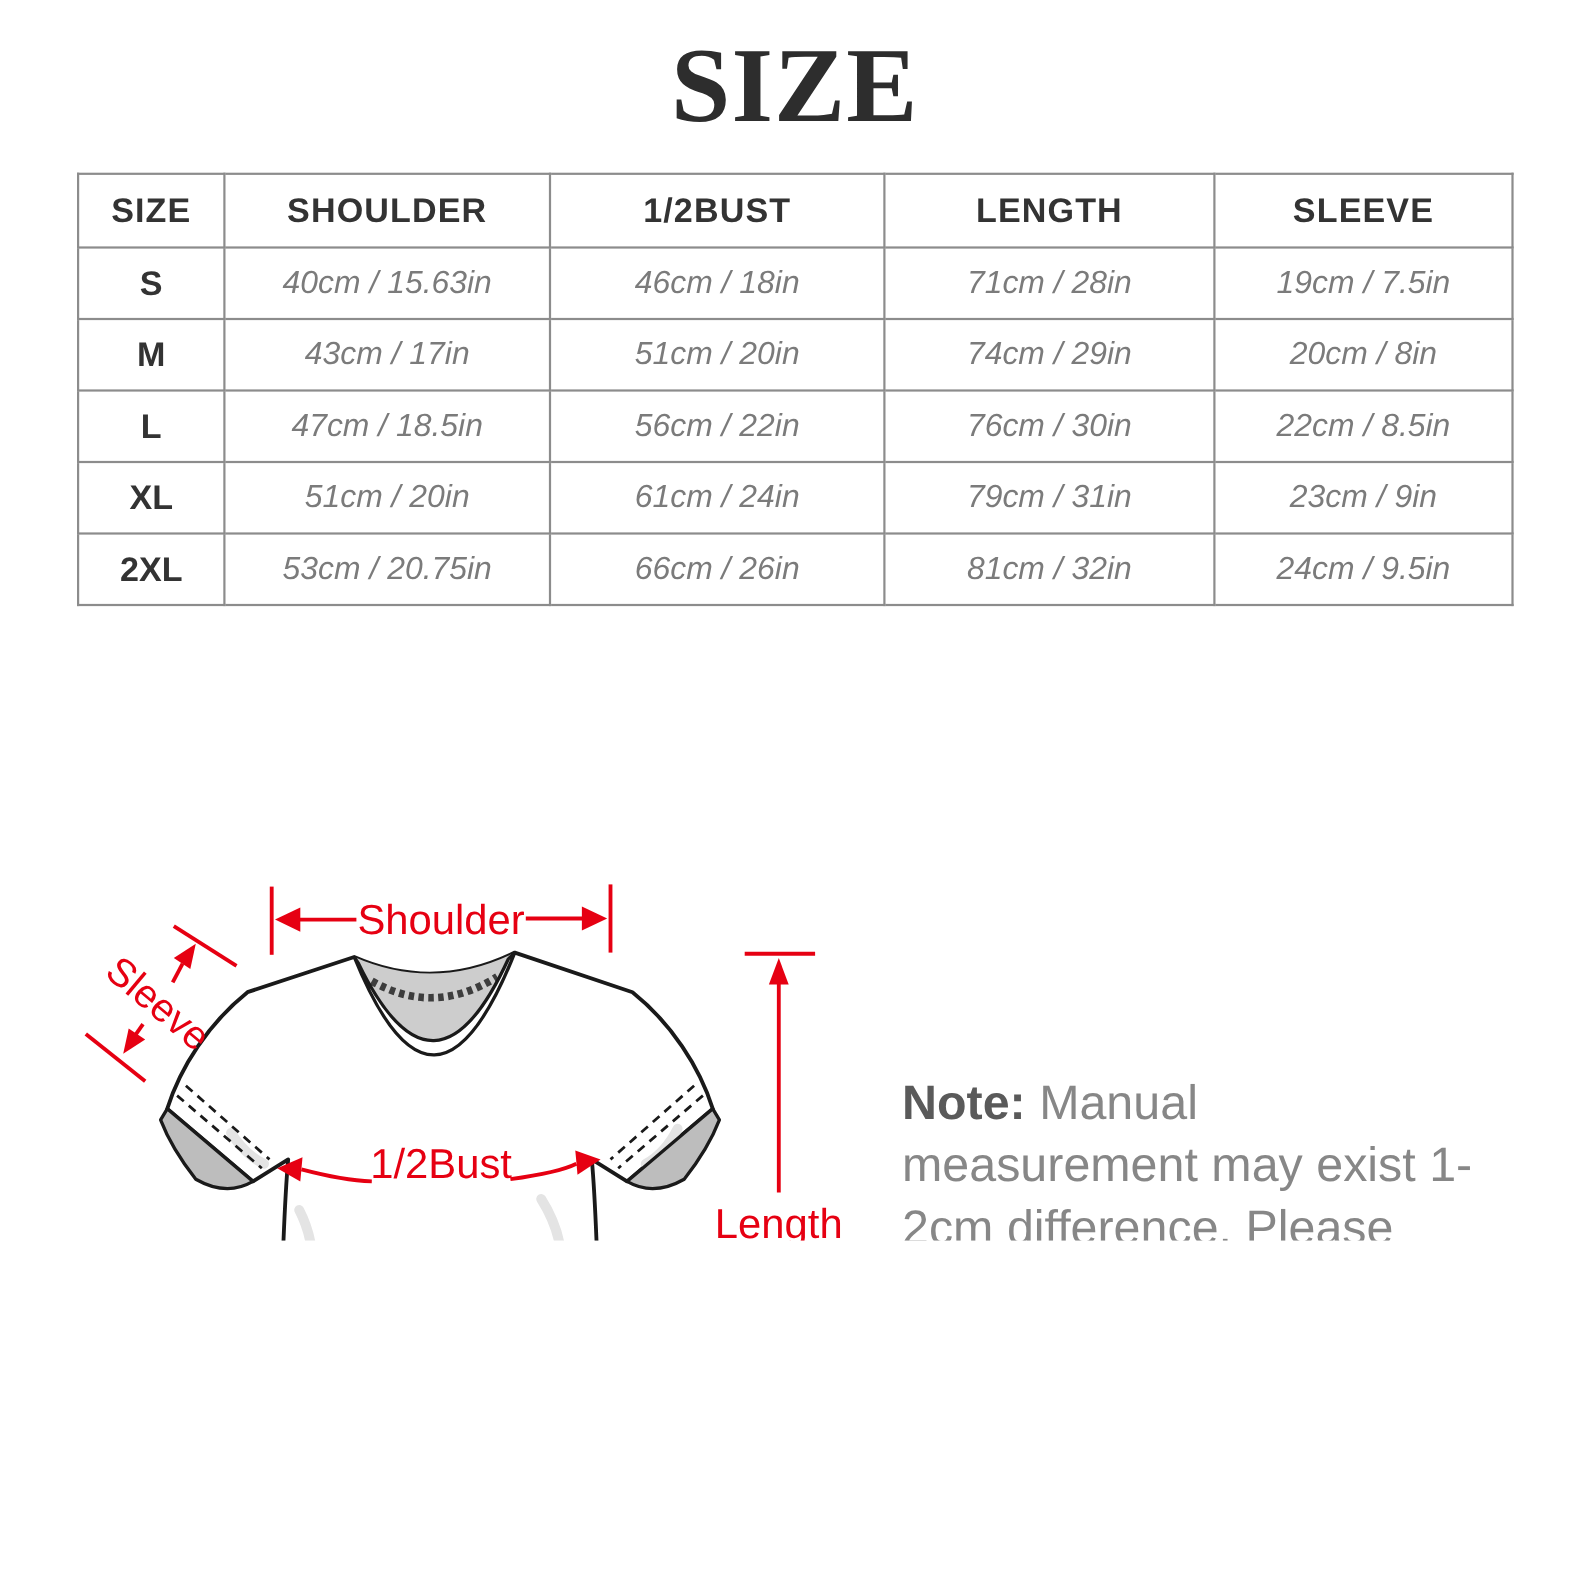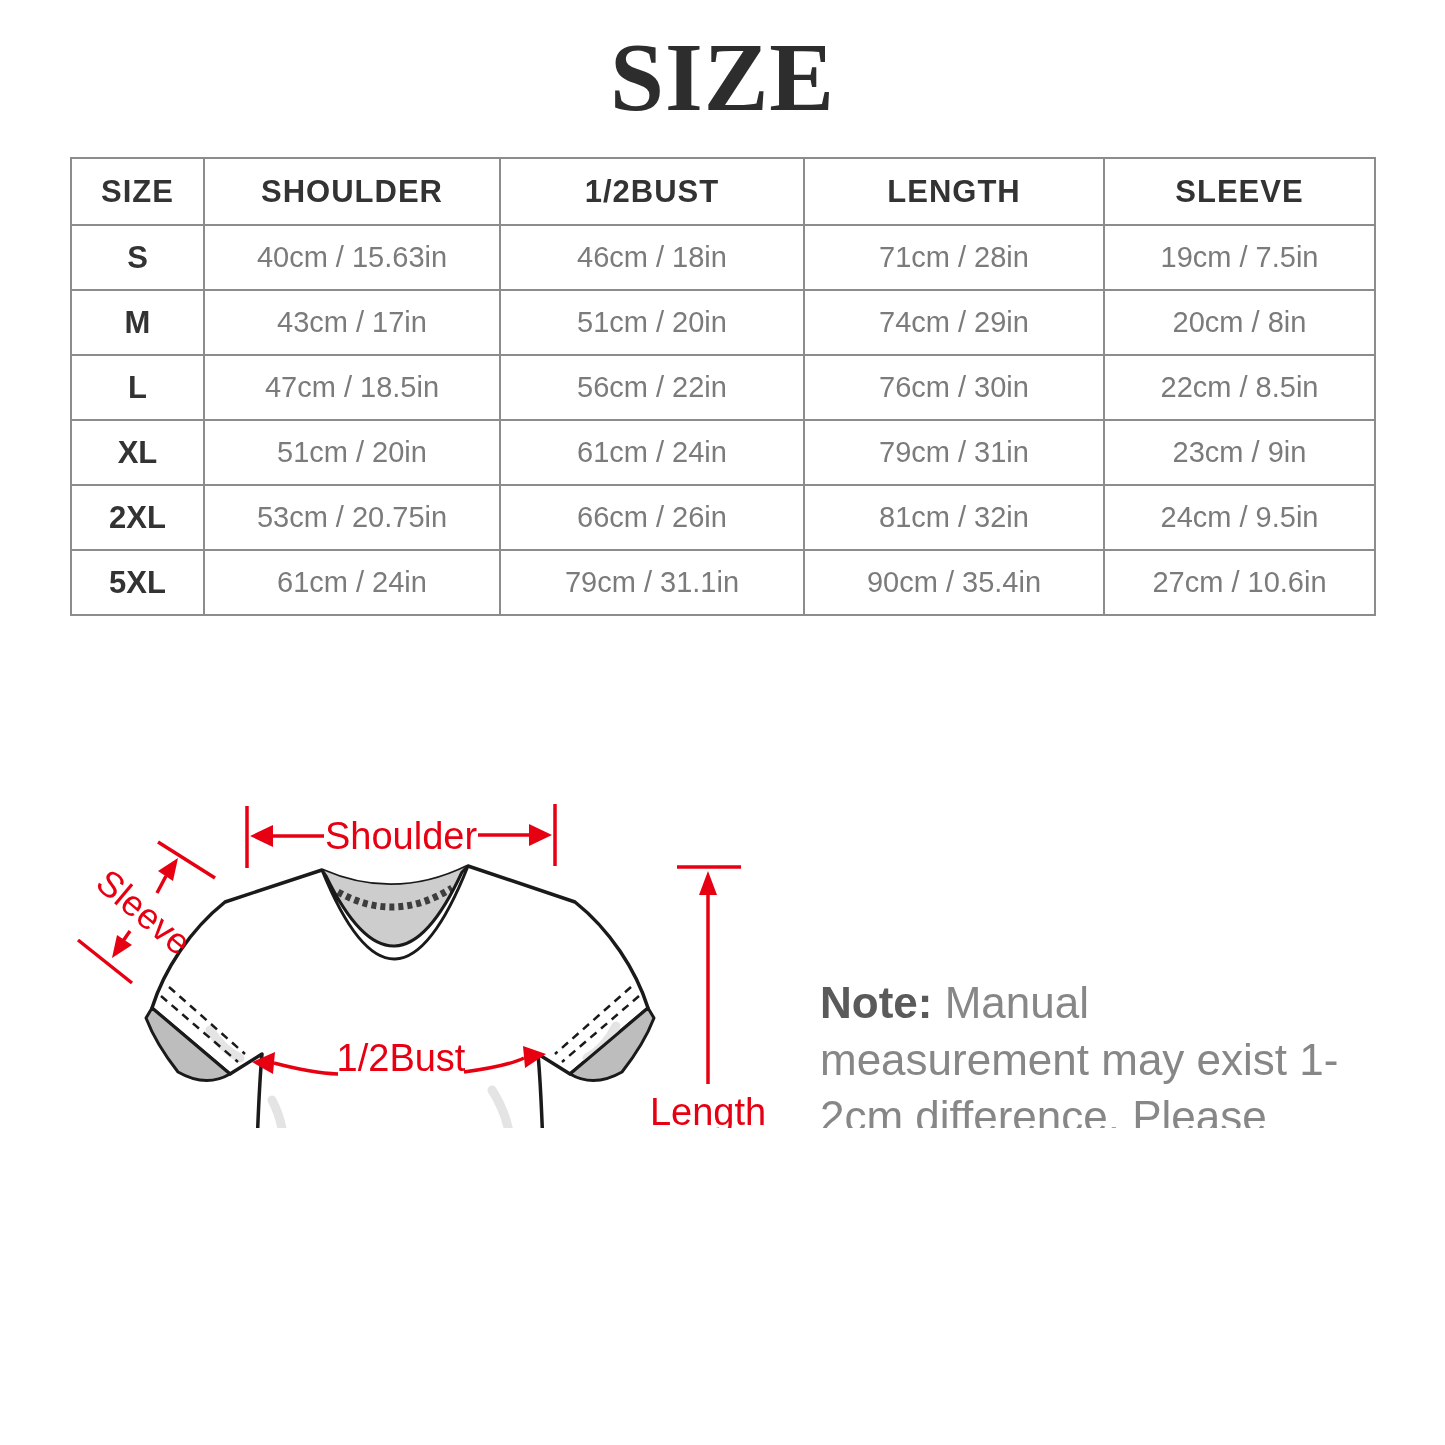--- a/index.html
+++ b/index.html
@@ -15,21 +15,21 @@
   table.size-table {
     position:absolute; left:70px; top:157px; width:1304px;
     border-collapse:collapse; table-layout:fixed;
   }
   .size-table th, .size-table td {
     border:2px solid var(--grid); text-align:center; vertical-align:middle; padding:0;
     overflow:hidden; white-space:nowrap;
   }
   .size-table thead th { height:65px; font-size:31px; color:#333333; letter-spacing:1px; }
   .size-table tbody th { height:63px; font-size:31px; color:#333333; }
-  .size-table tbody td { font-size:29px; color:#7b7b7b; }
+  .size-table tbody td { font-size:29px; color:#7b7b7b;font-style:italic; }
   .figure { position:absolute; left:60px; top:790px; }
   .shirt-outline { fill:#ffffff; stroke:#1a1a1a; stroke-width:3.5; stroke-linejoin:round; stroke-linecap:round; }
   .gray-part  { fill:#bdbdbd; stroke:#1a1a1a; stroke-width:3; stroke-linejoin:round; }
   .collar-gray{ fill:#cdcdcd; }
   .rim        { fill:#ffffff; stroke:#1a1a1a; stroke-width:3; }
   .stitch     { fill:none; stroke:#1a1a1a; stroke-width:2.5; stroke-dasharray:8,6; }
   .zigzag     { fill:none; stroke:#3d3d3d; stroke-width:7; stroke-dasharray:5,4; }
   .wrinkle    { fill:none; stroke:#e4e4e4; stroke-width:9; stroke-linecap:round; }
   .ann        { stroke:var(--accent); stroke-width:3.5; fill:none; }
   .annf       { fill:var(--accent); stroke:none; }
@@ -93,27 +93,20 @@
         <td>61cm / 24in</td>
         <td>79cm / 31in</td>
         <td>23cm / 9in</td>
       </tr>
       <tr>
         <th>2XL</th>
         <td>53cm / 20.75in</td>
         <td>66cm / 26in</td>
         <td>81cm / 32in</td>
         <td>24cm / 9.5in</td>
-      </tr>
-      <tr>
-        <th>5XL</th>
-        <td>61cm / 24in</td>
-        <td>79cm / 31.1in</td>
-        <td>90cm / 35.4in</td>
-        <td>27cm / 10.6in</td>
       </tr>
     </tbody>
   </table>
 
   <svg class="figure" width="760" height="620" viewBox="0 0 760 620">
 
     <g>
       <path class="shirt-outline" d="M262,80 L165,112
         C130,140 104,180 92,218
         L170,284 L202,264

